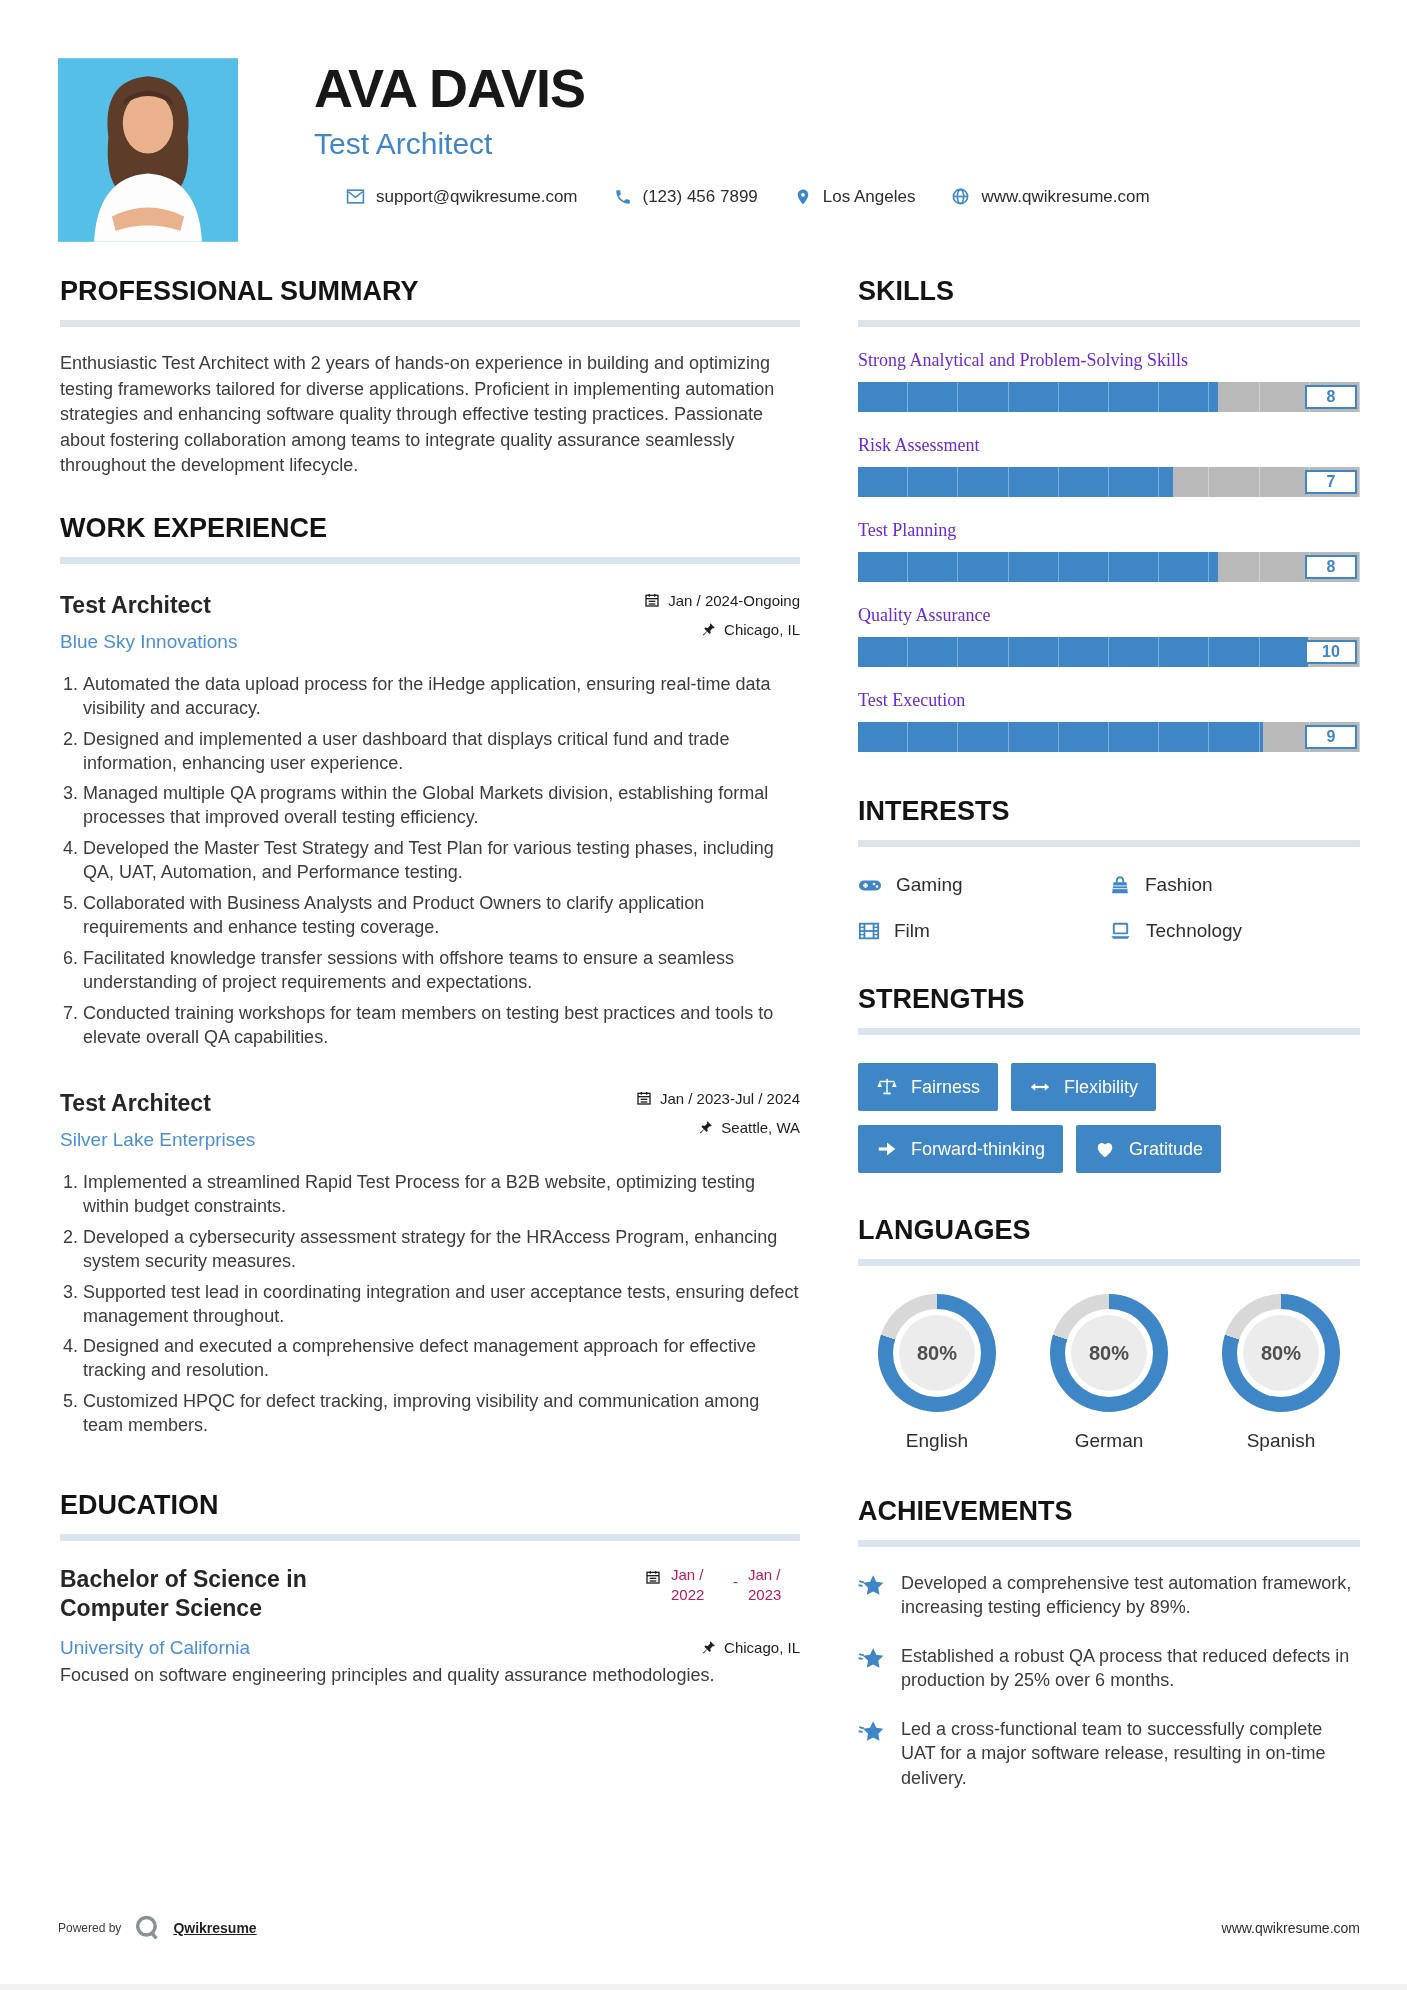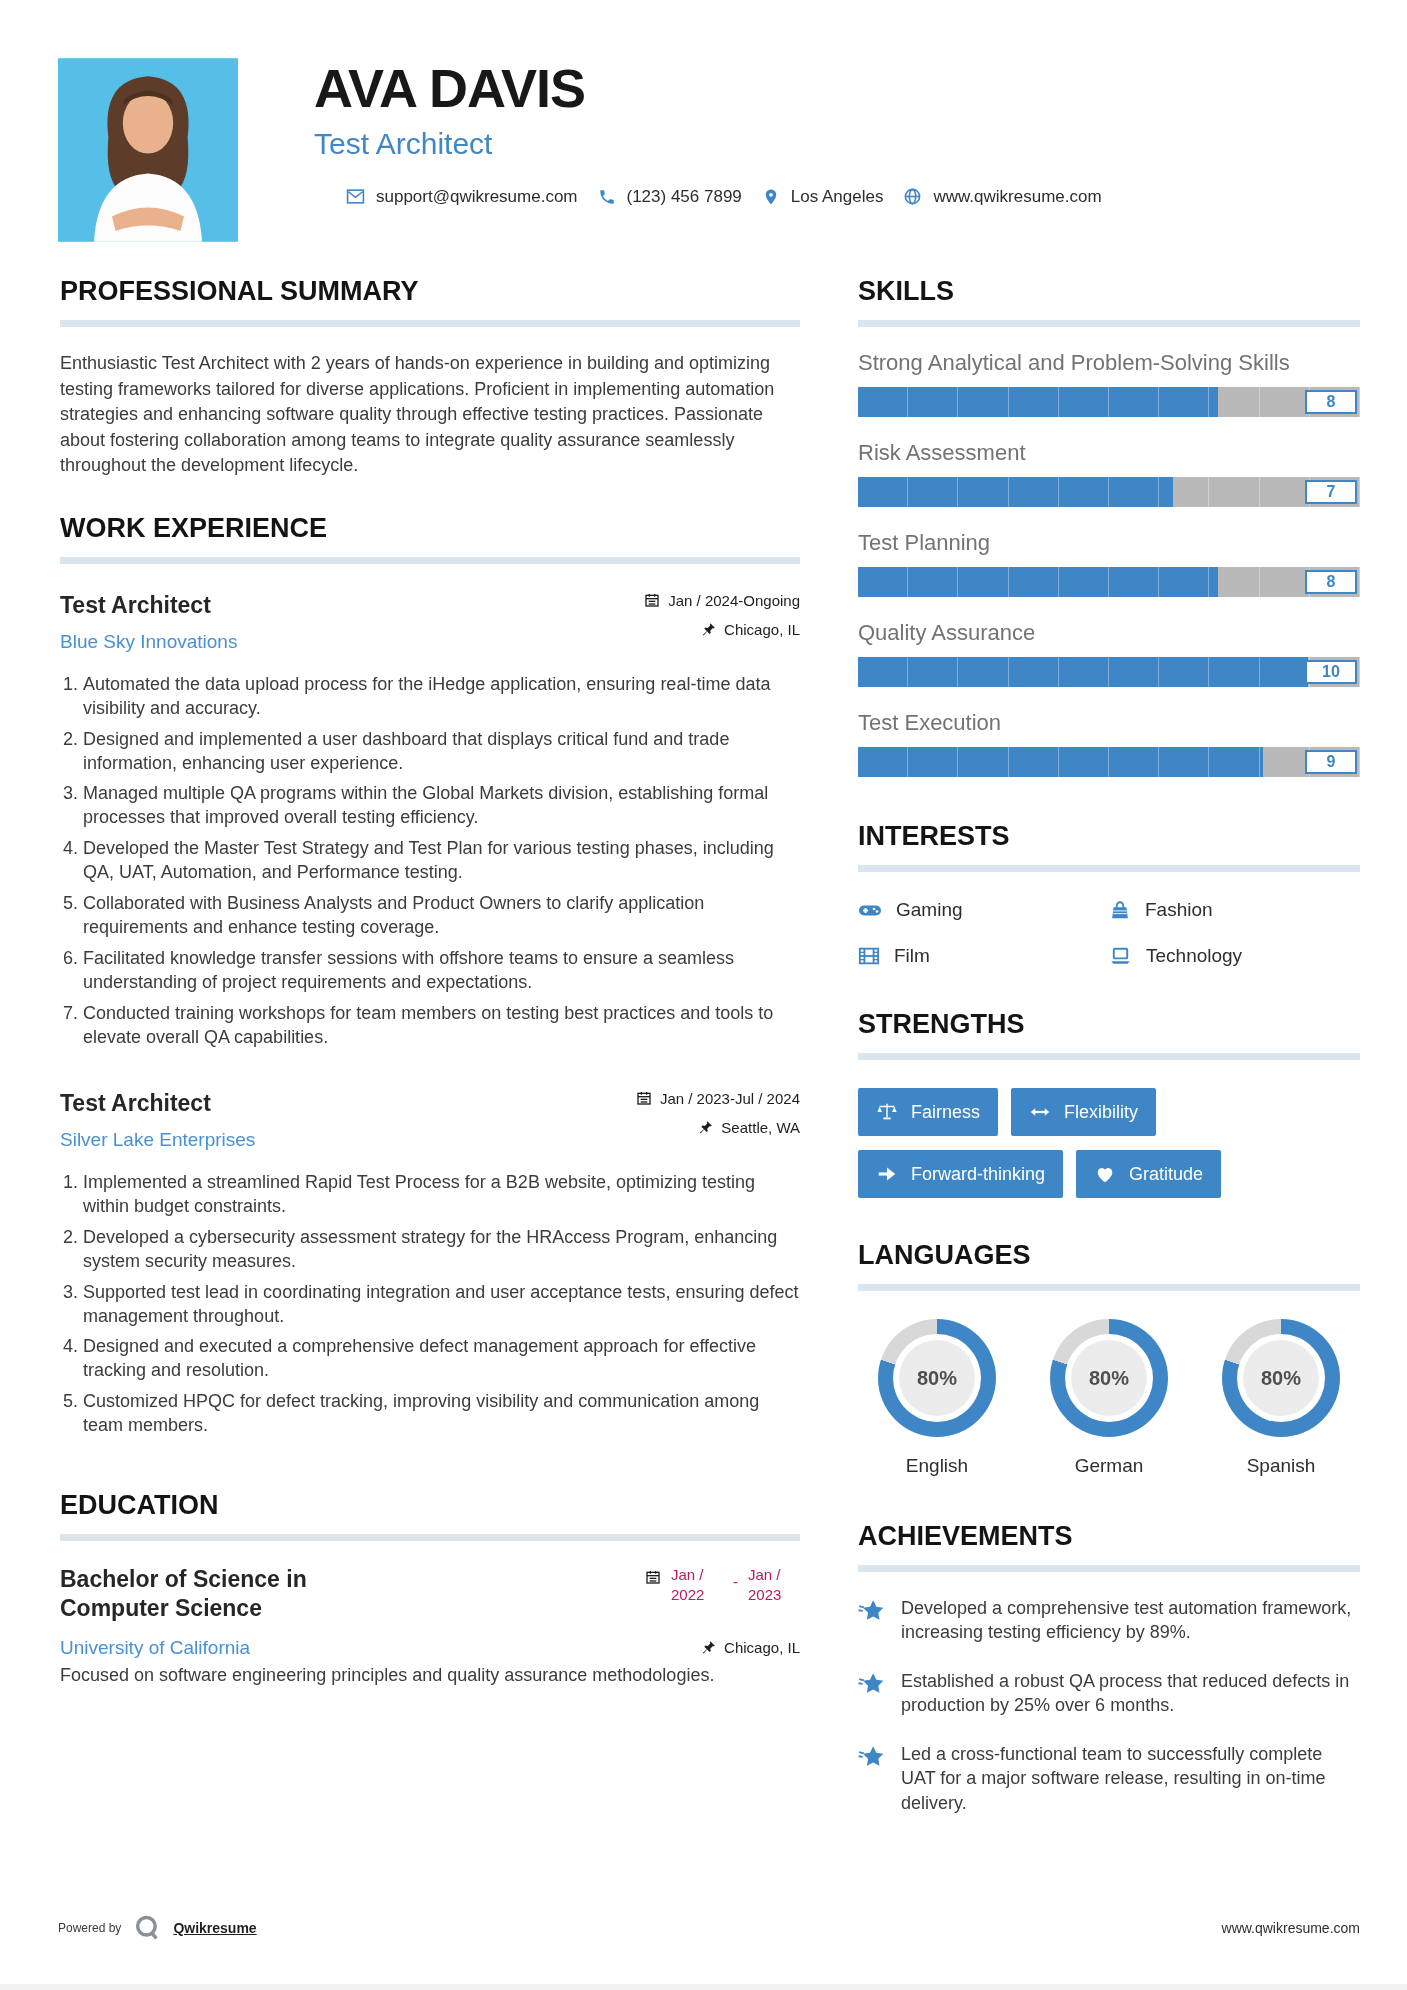--- a/index.html
+++ b/index.html
@@ -6,21 +6,21 @@
   .page{
     width:1407px;height:1990px;position:relative;background:#ffffff;
     font-family:"Liberation Sans",sans-serif;color:#3c3c3c;overflow:hidden;
   }
   
   .header{display:flex;padding:58px 60px 0 58px;}
   .photo{width:180px;height:184px;flex:0 0 auto;display:block;}
   .header-info{margin-left:76px;padding-top:2px;}
   .name{font-size:54px;font-weight:bold;color:#181818;letter-spacing:-1px;line-height:1.05;}
   .title{font-size:30px;color:#4187c7;margin-top:10px;}
-  .contact{display:flex;gap:20px;margin-top:26px;align-items:center;font-size:17px;color:#2d2d2d;padding-left:32px;}
+  .contact{display:flex;gap:36px;margin-top:26px;align-items:center;font-size:17px;color:#2d2d2d;padding-left:32px;}
   .contact-item{display:flex;align-items:center;gap:11px;}
   .icon{display:inline-flex;color:#3e86c6;flex:0 0 auto;}
   .icon svg{display:block;}
   
   .columns{display:flex;padding:0 47px 0 60px;margin-top:34px;gap:58px;}
   .col-left{width:740px;flex:0 0 auto;}
   .col-right{flex:1;min-width:0;}
   .section{margin-bottom:34px;}
   .section-heading{font-size:27px;font-weight:bold;color:#141414;letter-spacing:0;}
   .rule{height:7px;background:#dbe5ee;margin-top:13px;}
@@ -40,21 +40,21 @@
   .edu-head{display:flex;justify-content:space-between;margin-top:24px;gap:34px;}
   .edu-degree{font-size:23px;color:#262626;font-weight:bold;width:340px;line-height:1.25;}
   .edu-dates{display:flex;gap:10px;align-items:flex-start;font-size:15px;color:#be185d;}
   .edu-date{line-height:1.3;text-align:left;}
   .edu-dash{padding-top:8px;}
   .edu-row2{display:flex;justify-content:space-between;align-items:center;margin-top:14px;}
   .edu-school{font-size:19px;color:#4a90d3;}
   .edu-desc{font-size:18px;line-height:1.4;margin-top:4px;color:#3c3c3c;}
   
   .skill{margin-top:23px;}
-  .skill-label{font-size:22px;color:#737373;}
+  .skill-label{font-size:18px;color:#6d28d9;font-family:Liberation Serif, serif;}
   .skill-bar{position:relative;height:30px;background:#b9b9b9;margin-top:11px;}
   .skill-bar::after{content:"";position:absolute;inset:0;
     background:repeating-linear-gradient(to right,transparent 0 calc(10% - 1px),rgba(255,255,255,.35) calc(10% - 1px) 10%);}
   .bar-fill{height:100%;background:#3e86c6;}
   .bar-score{position:absolute;right:3px;top:3px;bottom:3px;width:52px;background:#ffffff;
     border:2px solid #3e86c6;color:#3e86c6;font-weight:bold;font-size:16px;
     display:flex;align-items:center;justify-content:center;z-index:1;box-sizing:border-box;}
   
   .interests-grid{display:grid;grid-template-columns:1fr 1fr;row-gap:22px;margin-top:26px;}
   .interest{display:flex;align-items:center;gap:14px;font-size:19px;color:#2e2e2e;}

